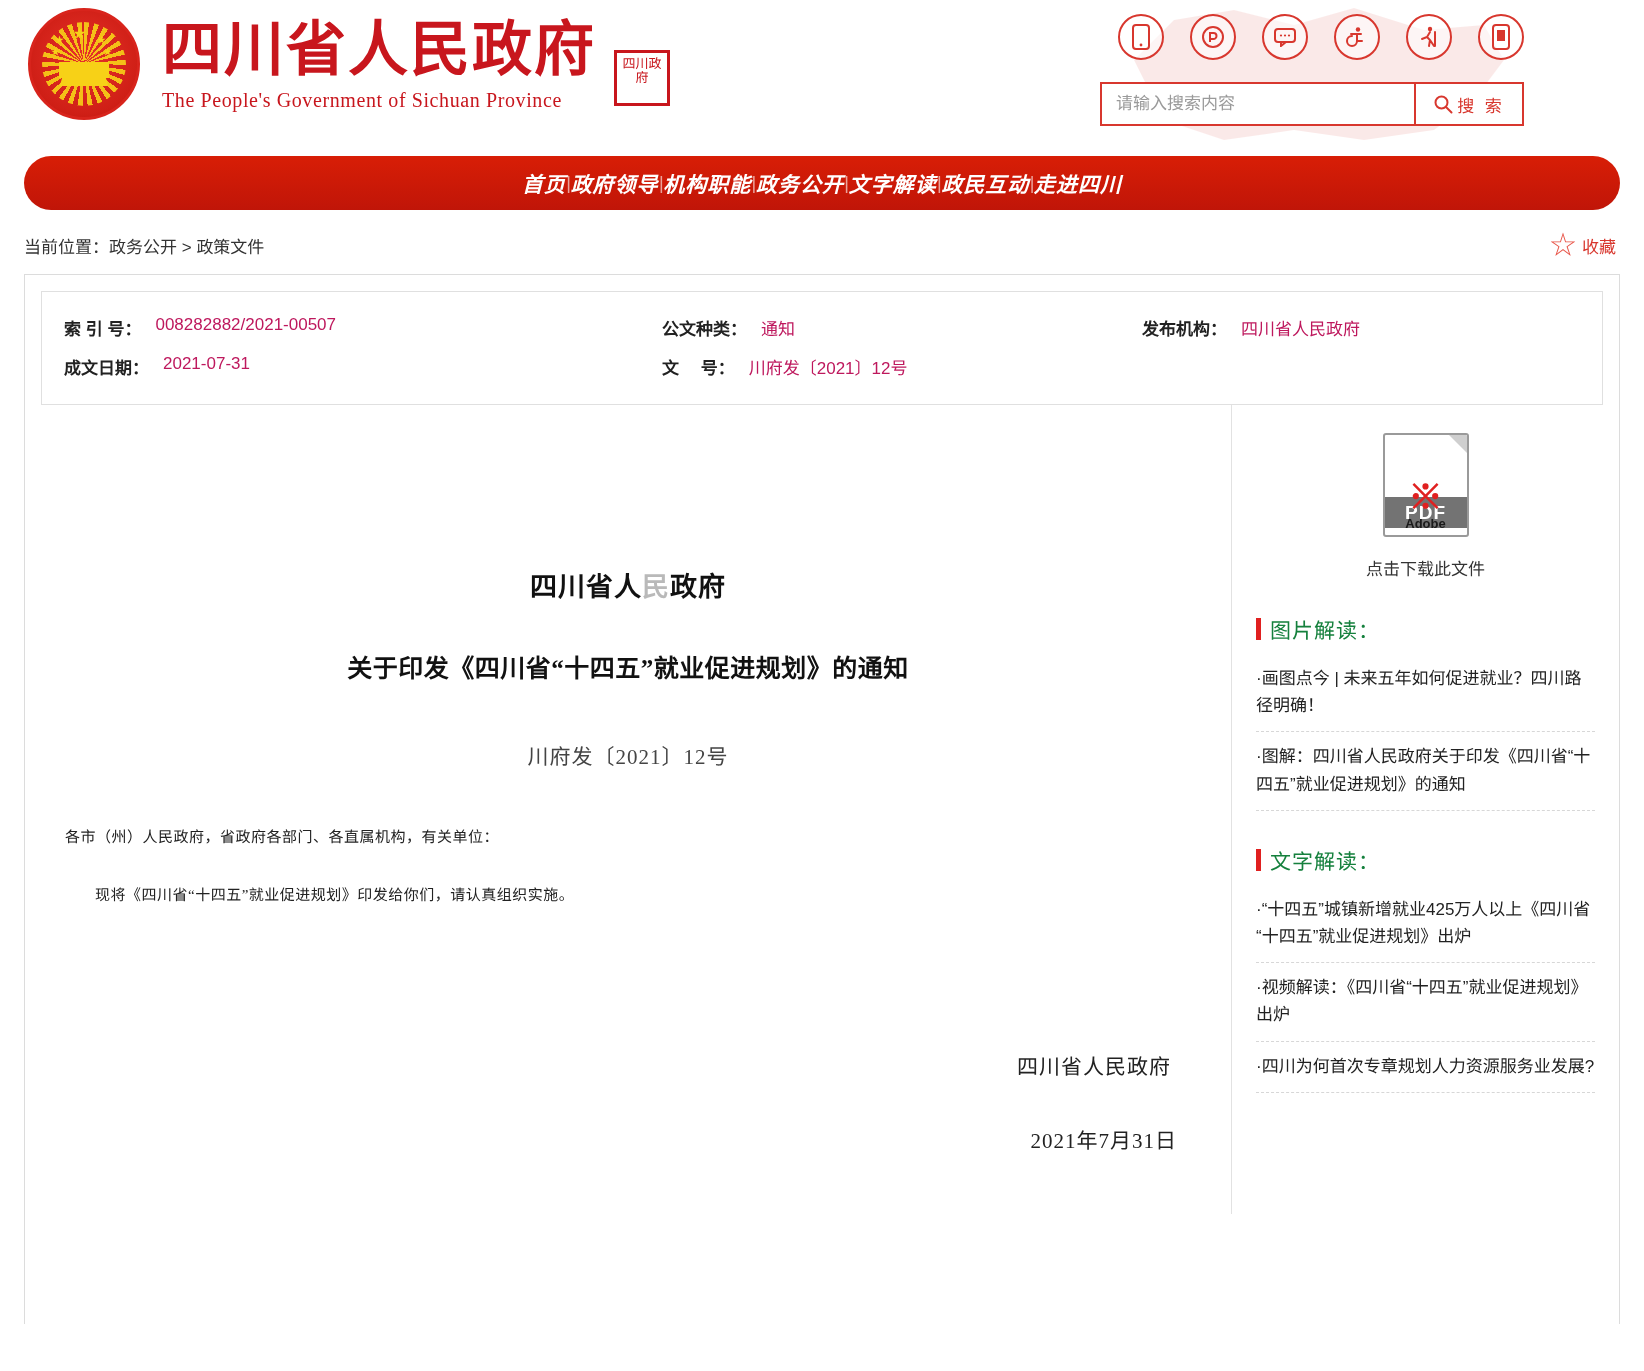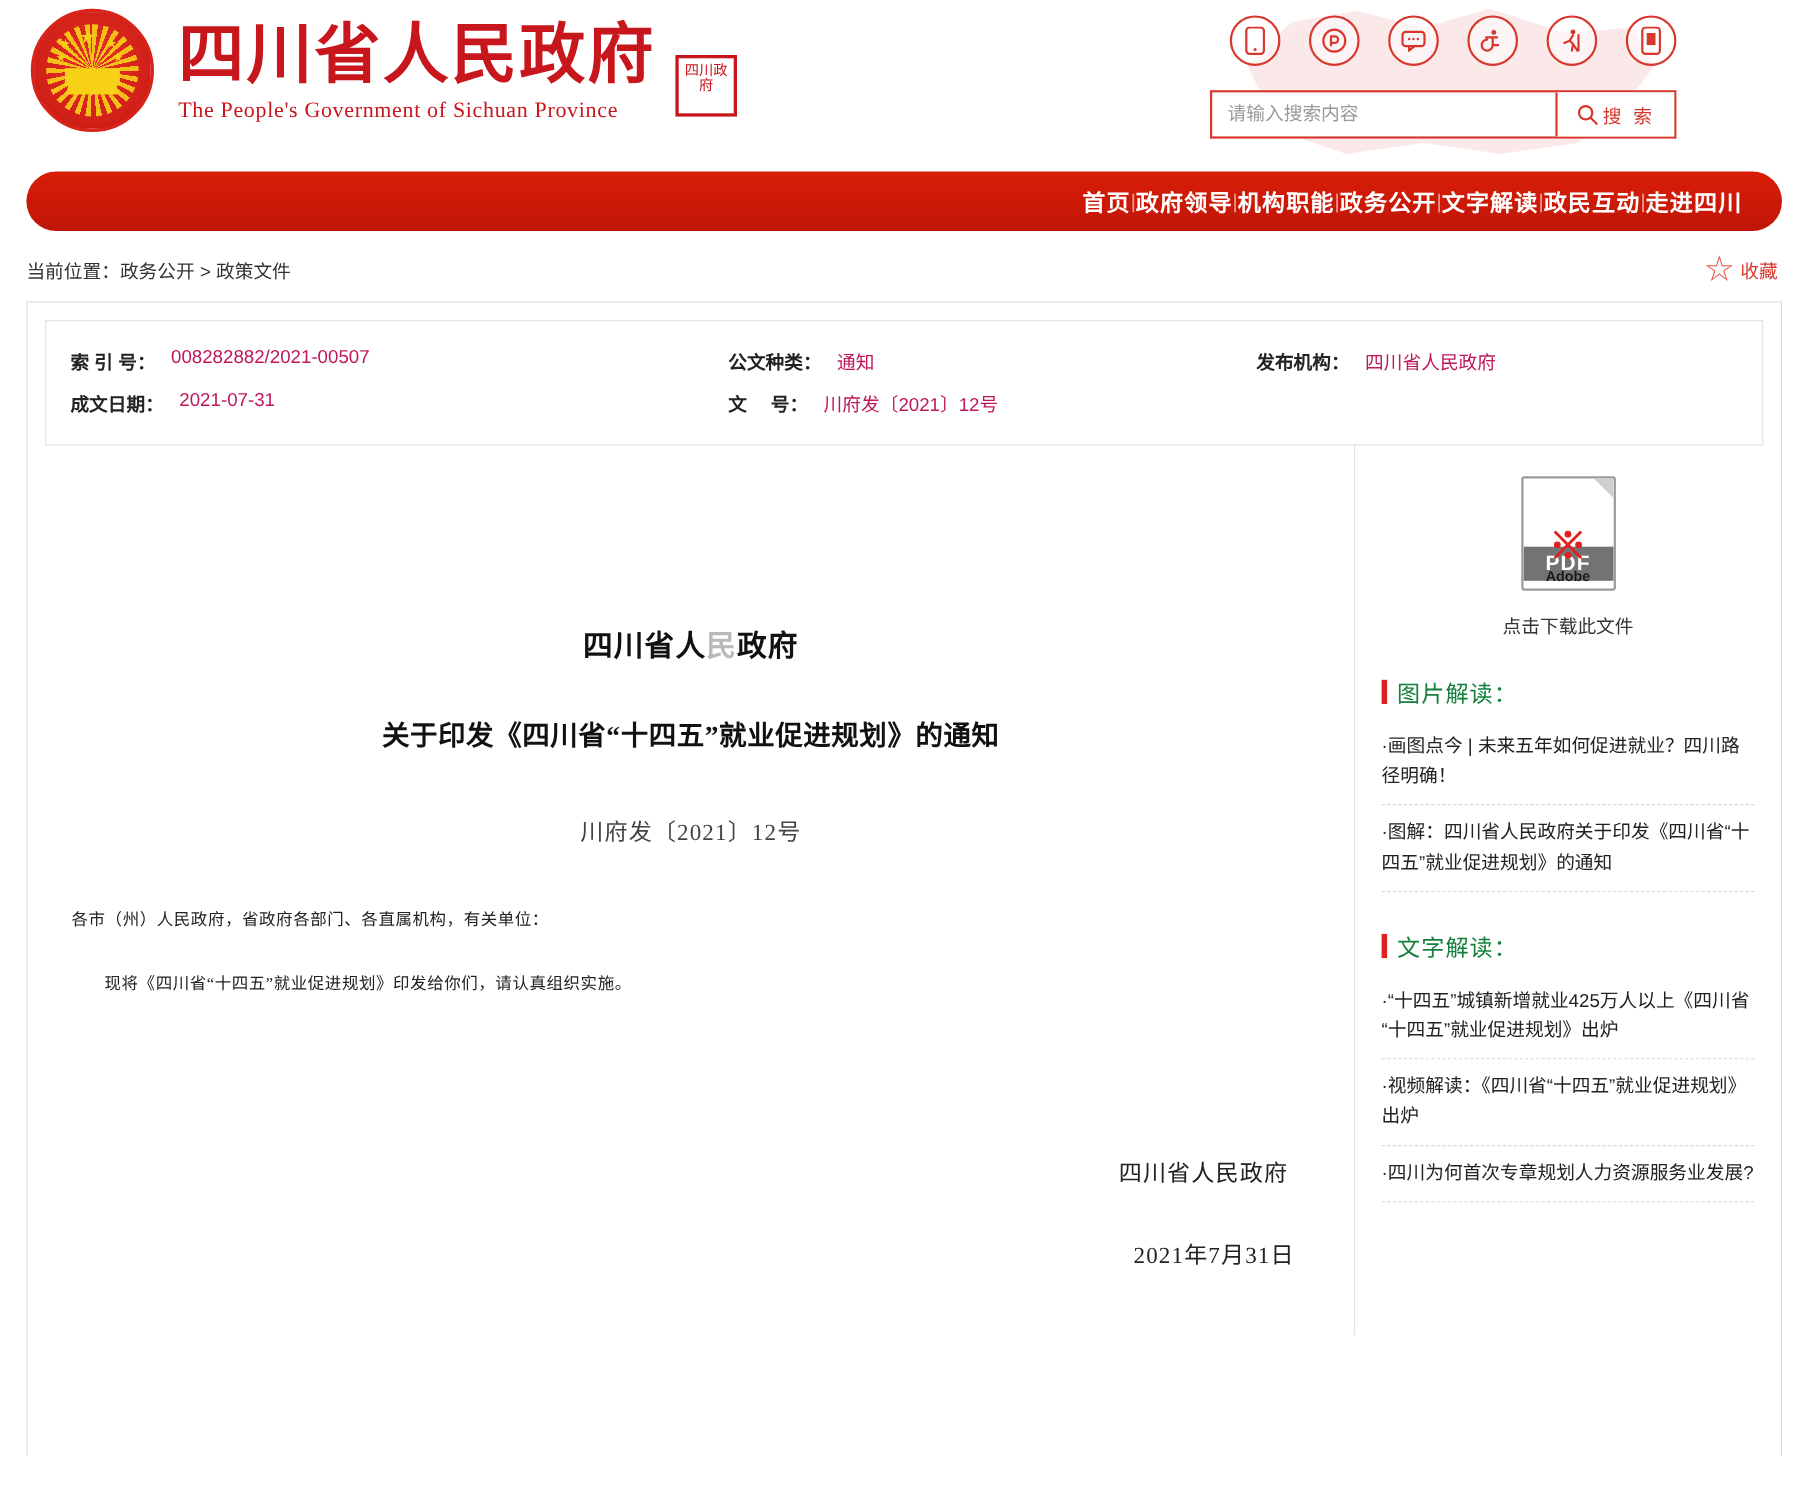--- a/index.html
+++ b/index.html
@@ -156,22 +156,23 @@
   }
 
   
   .nav {
     height: 54px;
     background: linear-gradient(180deg, #d81e06 0%, #c01508 100%);
     border-radius: 27px;
     margin: 4px 24px 0 24px;
     display: flex;
     align-items: center;
-    justify-content: flex-end;
+    justify-content: center;
     padding: 0 36px;
+    font-style: italic;
   }
   .nav a {
     color: #fff;
     font-size: 21px;
     font-weight: bold;
     text-decoration: none;
     letter-spacing: 1px;
     white-space: nowrap;
     font-family: "Liberation Sans", sans-serif;
   }

